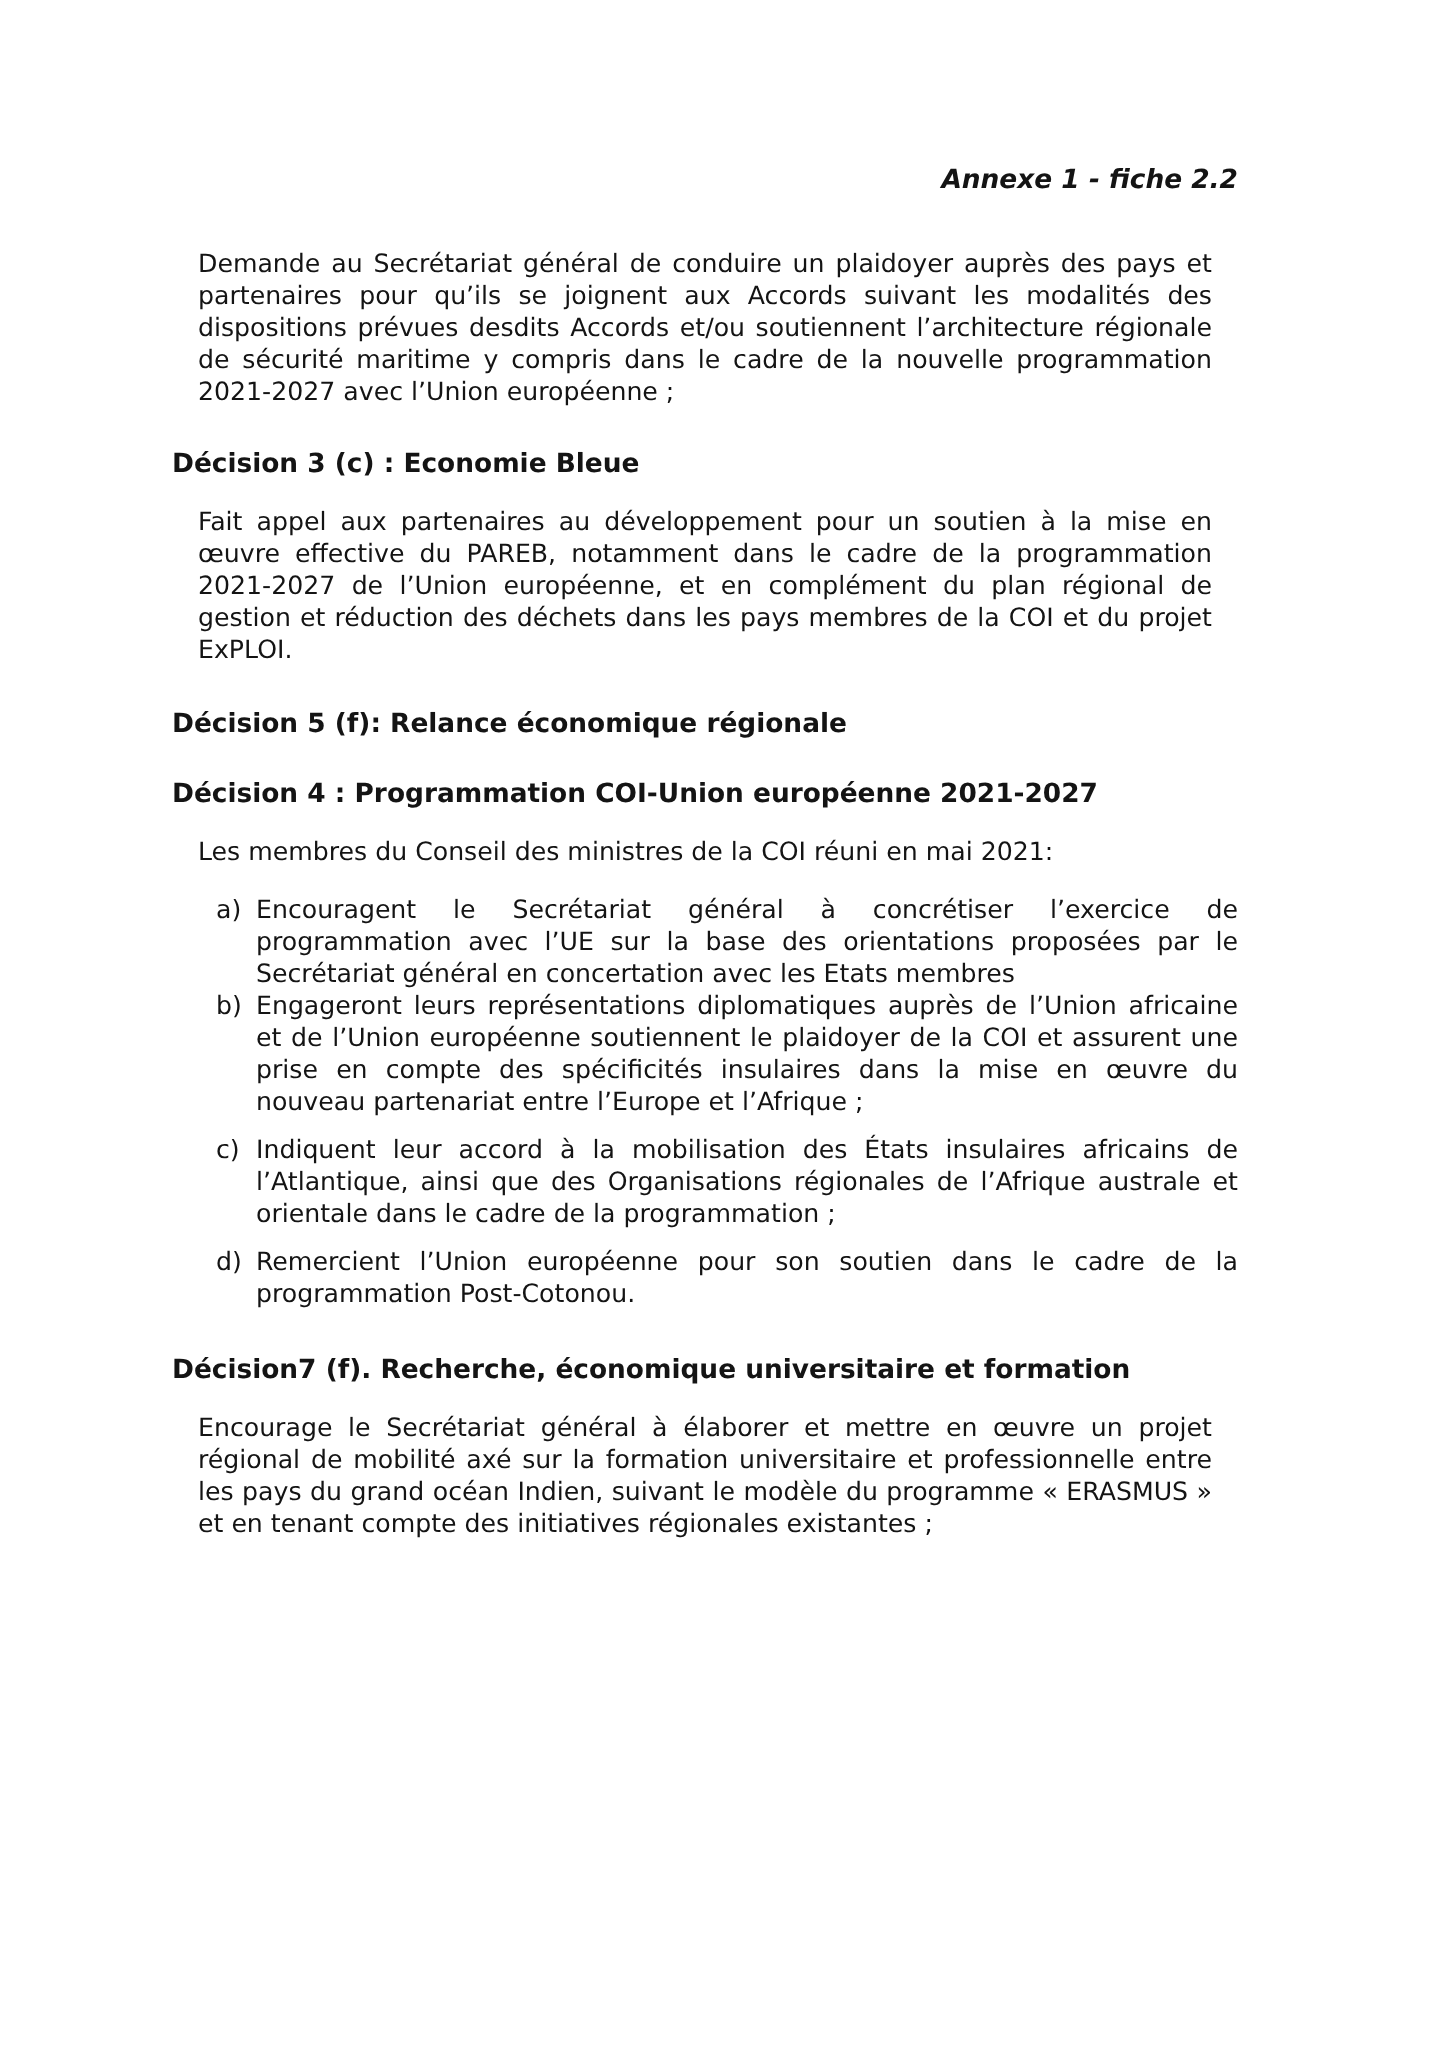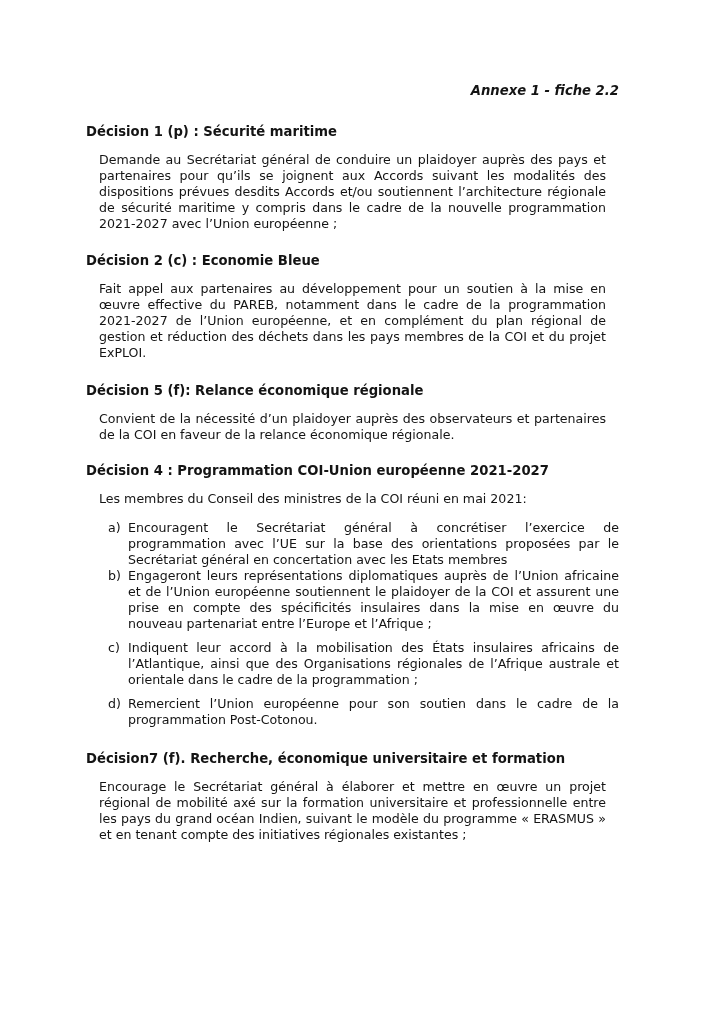--- a/index.html
+++ b/index.html
@@ -55,32 +55,30 @@
 </style>
 </head>
 <body>
 
 <div class="page">
 
   <div class="page-header">Annexe 1 - fiche 2.2</div>
 
 
   <section class="decision" id="decision-1">
-    <h2>Décision 1 (p) : Sécurité maritime</h2>
     <p>Demande au Secrétariat général de conduire un plaidoyer auprès des pays et partenaires pour qu’ils se joignent aux Accords suivant les modalités des dispositions prévues desdits Accords et/ou soutiennent l’architecture régionale de sécurité maritime y compris dans le cadre de la nouvelle programmation 2021-2027 avec l’Union européenne ;</p>
   </section>
 
   <section class="decision" id="decision-2">
-    <h2>Décision 2 (c) : Economie Bleue</h2>
+    <h2>Décision 3 (c) : Economie Bleue</h2>
     <p>Fait appel aux partenaires au développement pour un soutien à la mise en œuvre effective du PAREB, notamment dans le cadre de la programmation 2021-2027 de l’Union européenne, et en complément du plan régional de gestion et réduction des déchets dans les pays membres de la COI et du projet ExPLOI.</p>
   </section>
 
   <section class="decision tight" id="decision-3">
     <h2>Décision 5 (f): Relance économique régionale</h2>
-    <p>Convient de la nécessité d’un plaidoyer auprès des observateurs et partenaires de la COI en faveur de la relance économique régionale.</p>
   </section>
 
   <section class="decision" id="decision-4">
     <h2>Décision 4 : Programmation COI-Union européenne 2021-2027</h2>
     <p class="intro">Les membres du Conseil des ministres de la COI réuni en mai 2021:</p>
     <div class="lettered">
       <div class="list-item">
         <span class="marker">a)</span>
         <span class="item-text">Encouragent le Secrétariat général à concrétiser l’exercice de programmation avec l’UE sur la base des orientations proposées par le Secrétariat général en concertation avec les Etats membres</span>
       </div>

